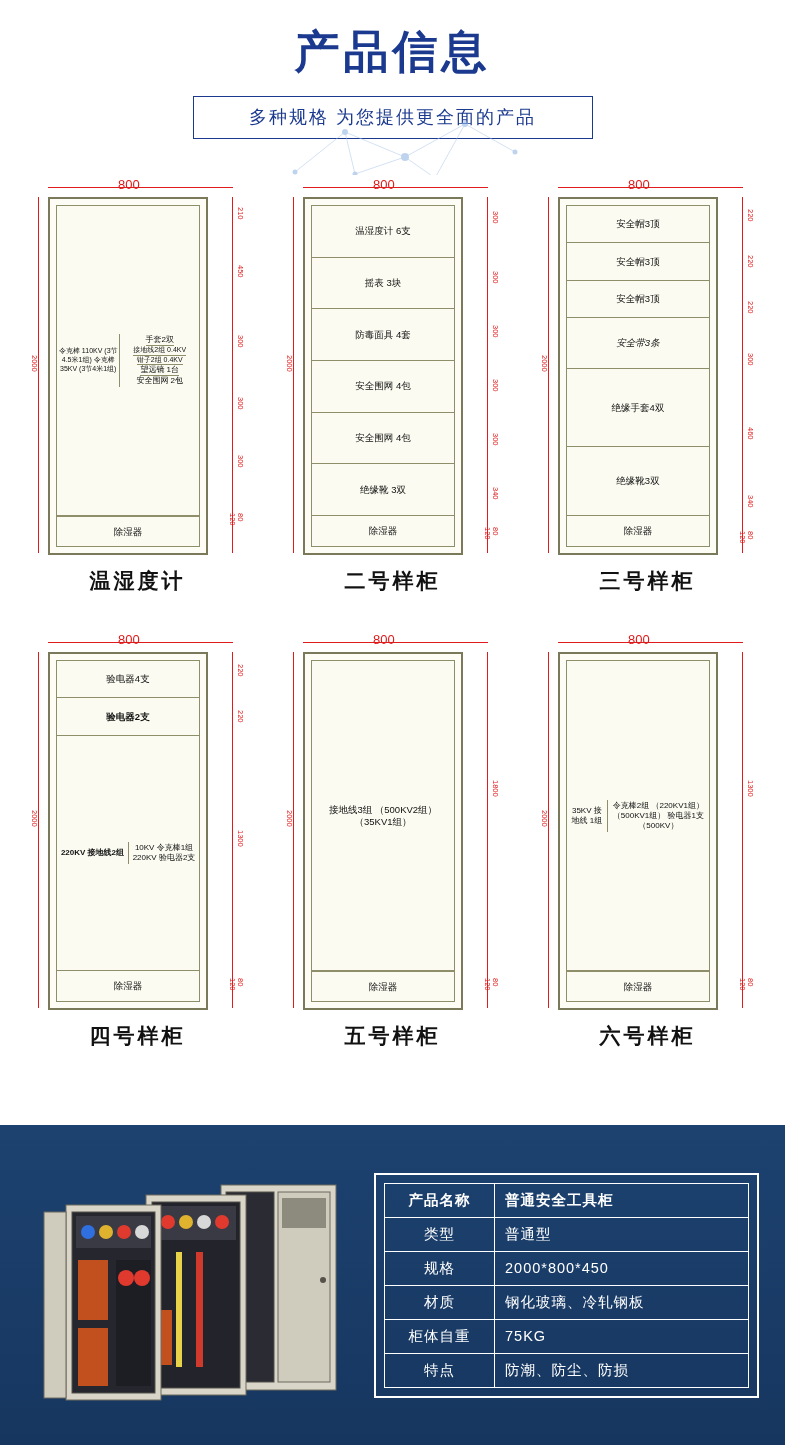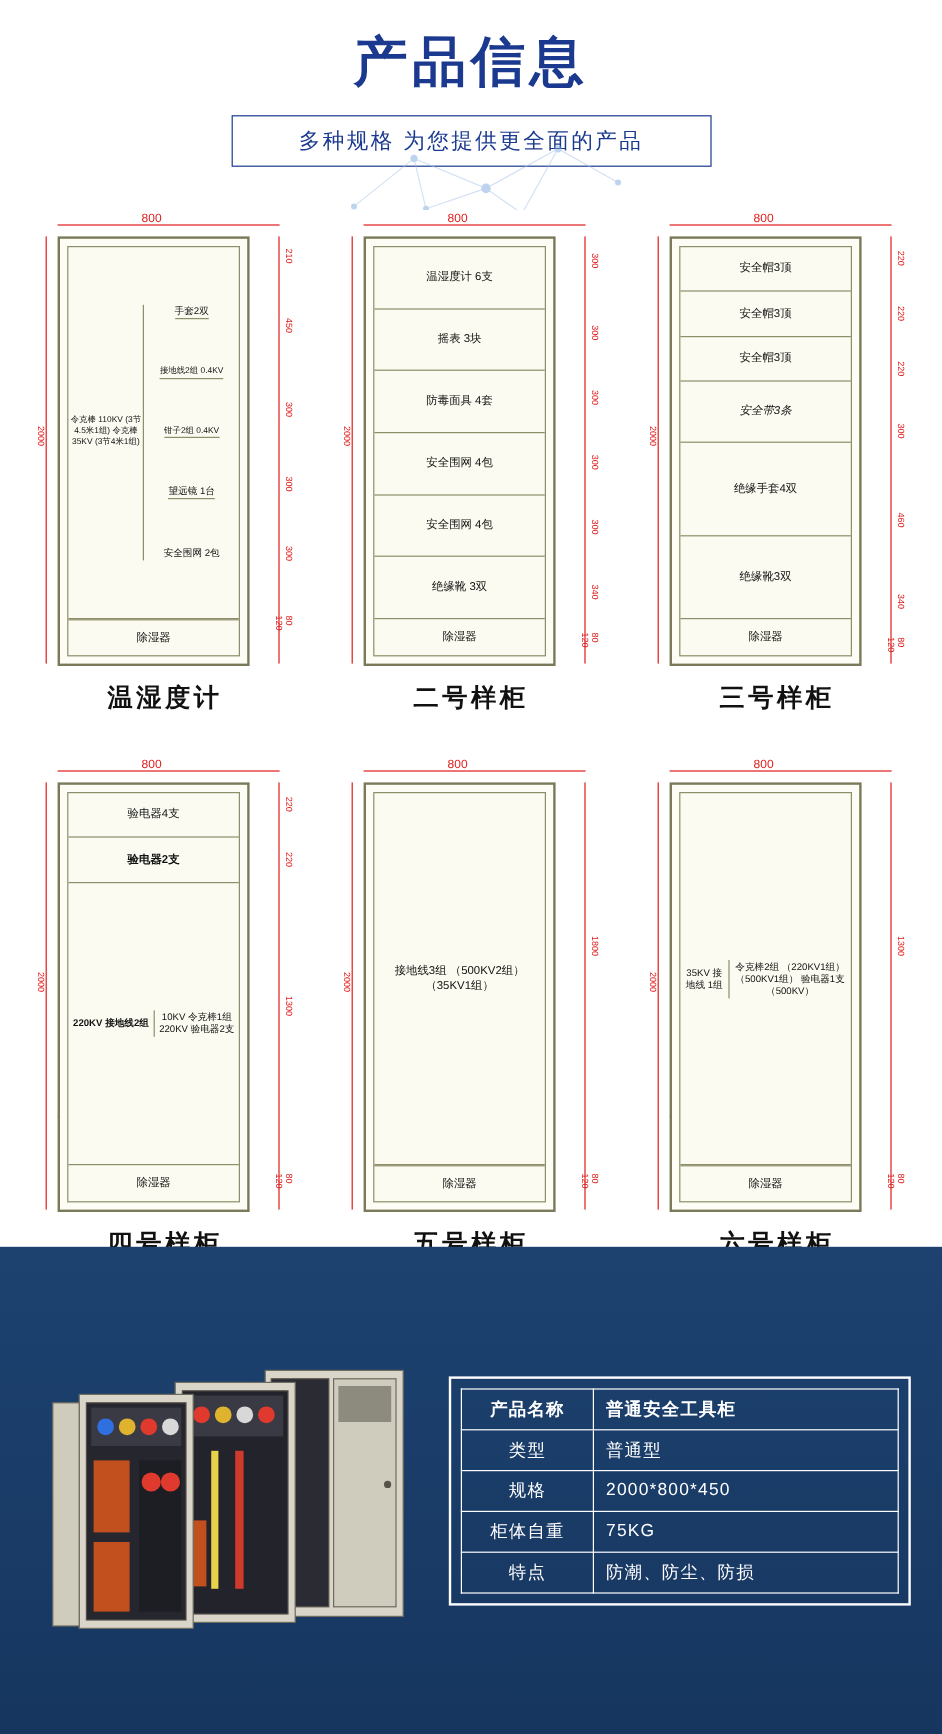--- a/index.html
+++ b/index.html
@@ -97,55 +97,55 @@
     text-align:center;
     font-size:9.5px;
     line-height:1.25;
     color:#111;
     padding:1px;
   }
   .shelf:last-child { border-bottom:none; }
   .vsplit { display:flex; }
   .vsplit > div {
     display:flex; align-items:center; justify-content:center;
-    text-align:center; font-size:8px; line-height:1.25; padding:1px;gap:40px;
+    text-align:center; font-size:8px; line-height:1.25; padding:1px;
   }
   .vsplit > div + div { border-left:1px solid #8e8e6a; }
   .col-stack { flex-direction:column; }
   .col-stack > div { border-bottom:1px solid #8e8e6a; }
   .col-stack > div:last-child { border-bottom:none; }
   .dimline-h {
     position:absolute; height:0; border-top:1px solid #e01b1b;
   }
   .dim-label-v {
     position:absolute; color:#e01b1b; font-size:7.5px;
     writing-mode:vertical-rl; text-orientation:mixed;
     letter-spacing:0;
   }
   .dim-label-h {
-    position:absolute; color:#e01b1b; font-size:10px;
+    position:absolute; color:#e01b1b; font-size:13px;
   }
   .rt-rail {
     position:absolute; right:12px; top:22px; bottom:22px;
     width:1px; background:#e01b1b;
   }
   .top-rail {
     position:absolute; left:18px; right:12px; top:12px;
     height:1px; background:#e01b1b;
   }
   .lf-rail {
     position:absolute; left:8px; top:22px; bottom:22px;
     width:1px; background:#e01b1b;
   }
 
   
   .bottom {
     position:absolute;
     left:0; right:0; bottom:0;
-    height:406px;
+    height:320px;
     background:#1c3f6e;
     background:linear-gradient(180deg,#1d4270 0%, #16365f 100%);
     display:flex;
     align-items:center;
     padding:0 26px;
   }
   .photo {
     width:330px; height:250px;
     position:relative;
     flex:0 0 auto;
@@ -420,20 +420,24 @@
       </tr>
       <tr>
         <td class="k">类型</td>
         <td>普通型</td>
       </tr>
       <tr>
         <td class="k">规格</td>
         <td>2000*800*450</td>
       </tr>
       <tr>
+        <td class="k">材质</td>
+        <td>钢化玻璃、冷轧钢板</td>
+      </tr>
+      <tr>
         <td class="k">柜体自重</td>
         <td>75KG</td>
       </tr>
       <tr>
         <td class="k">特点</td>
         <td>防潮、防尘、防损</td>
       </tr>
     </tbody>
       </table>
   </div>

